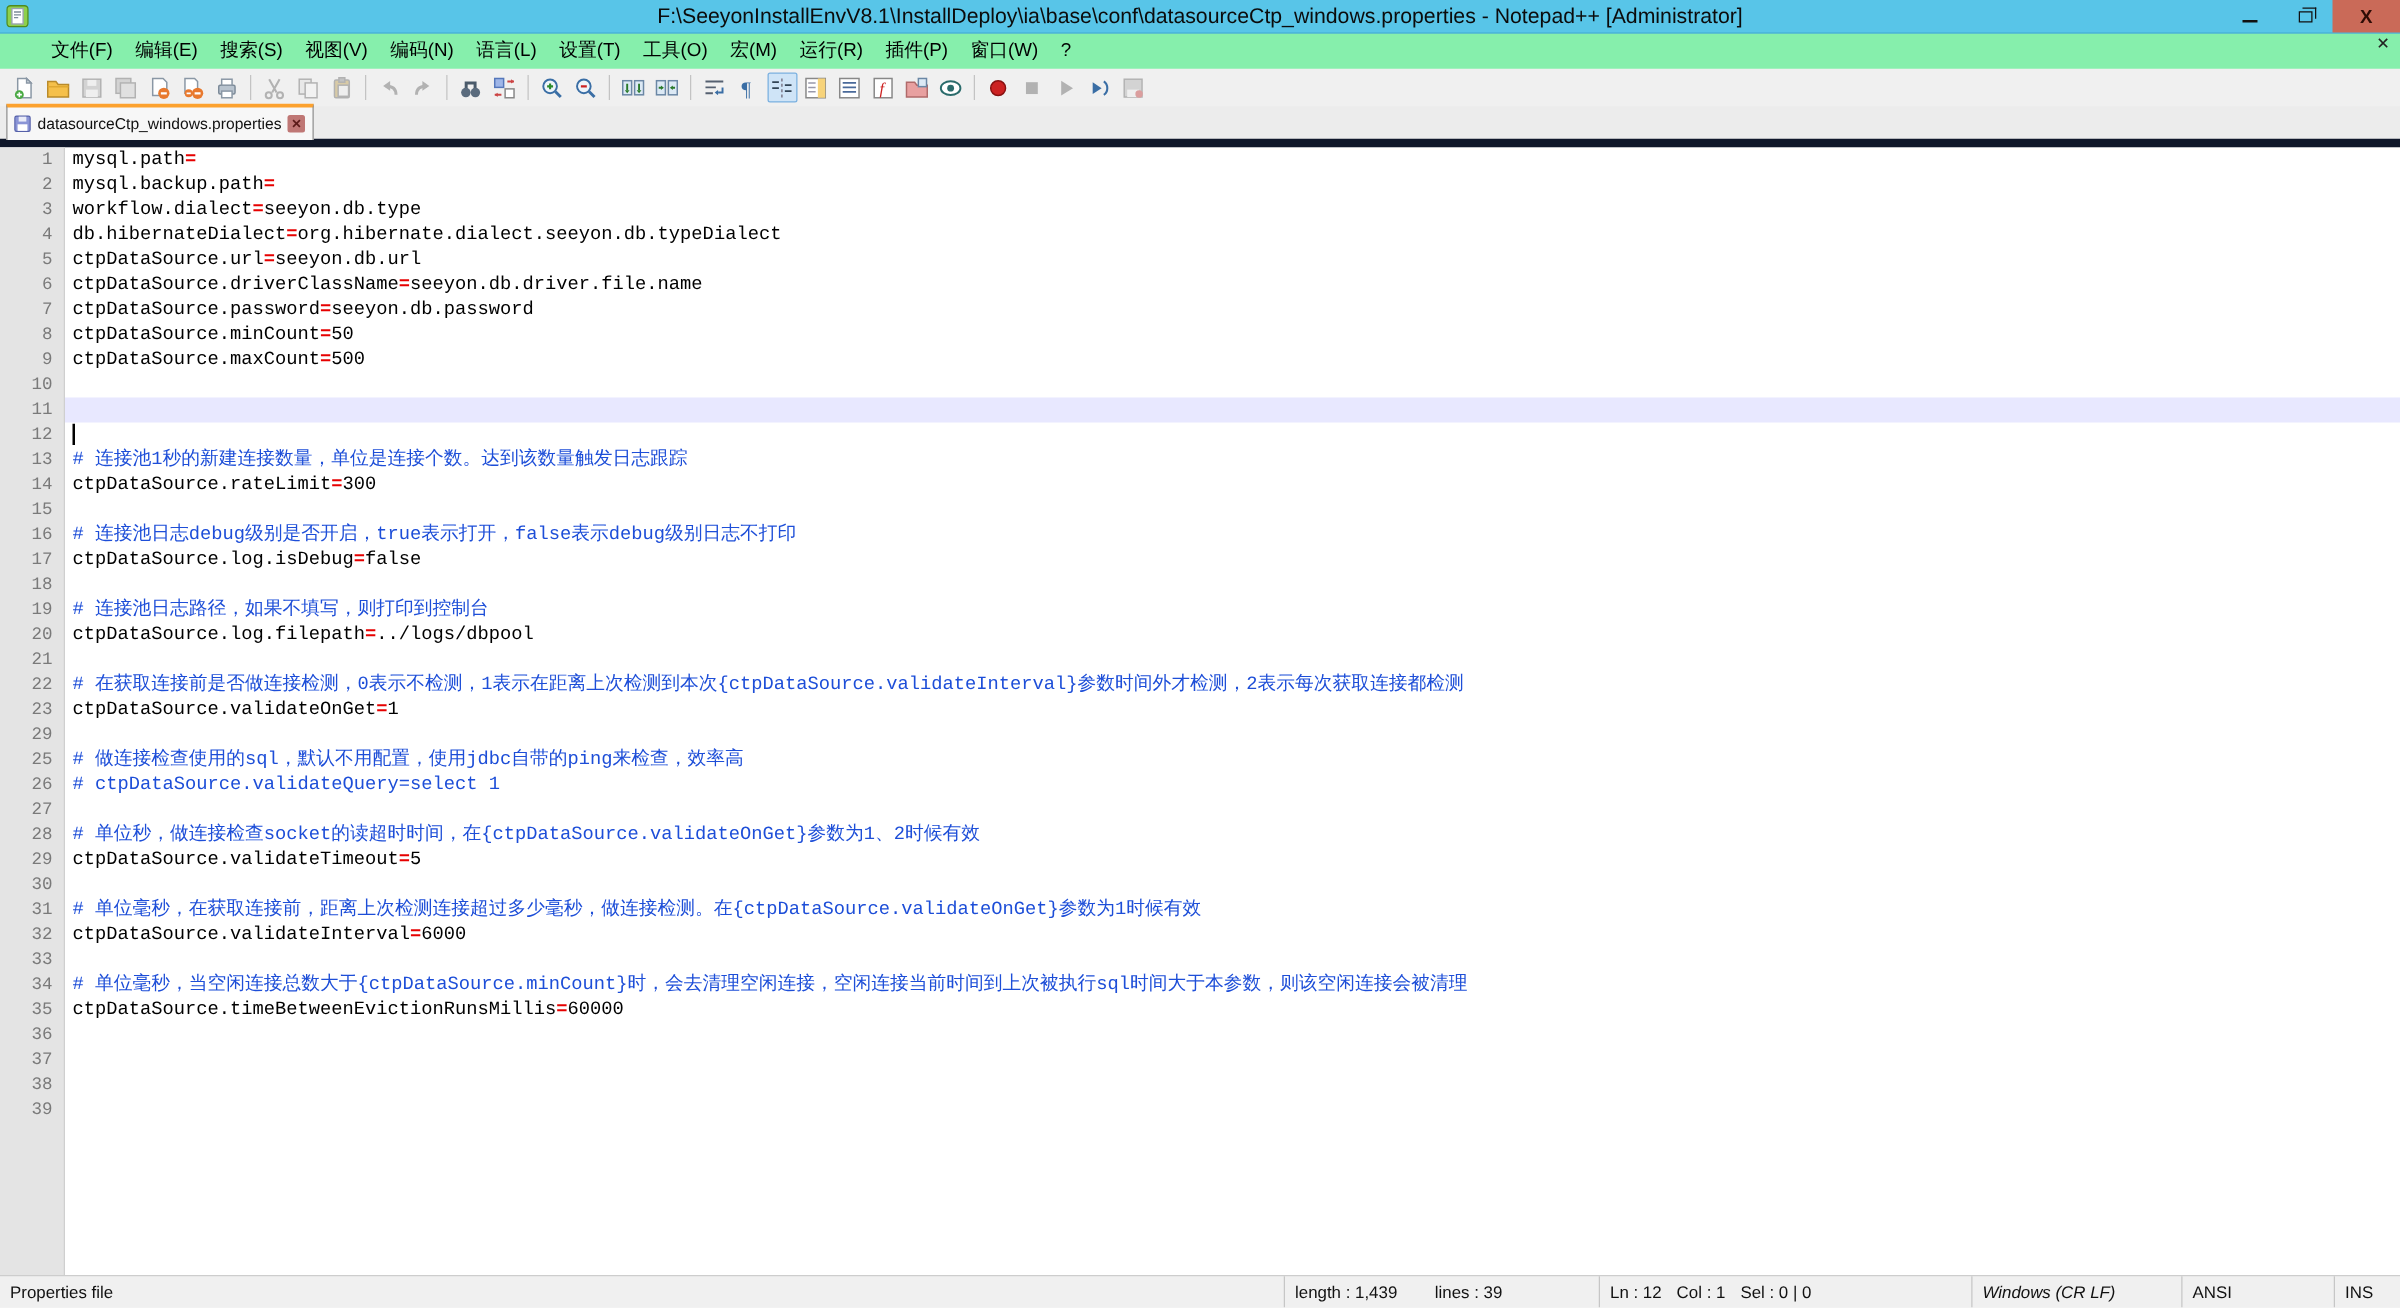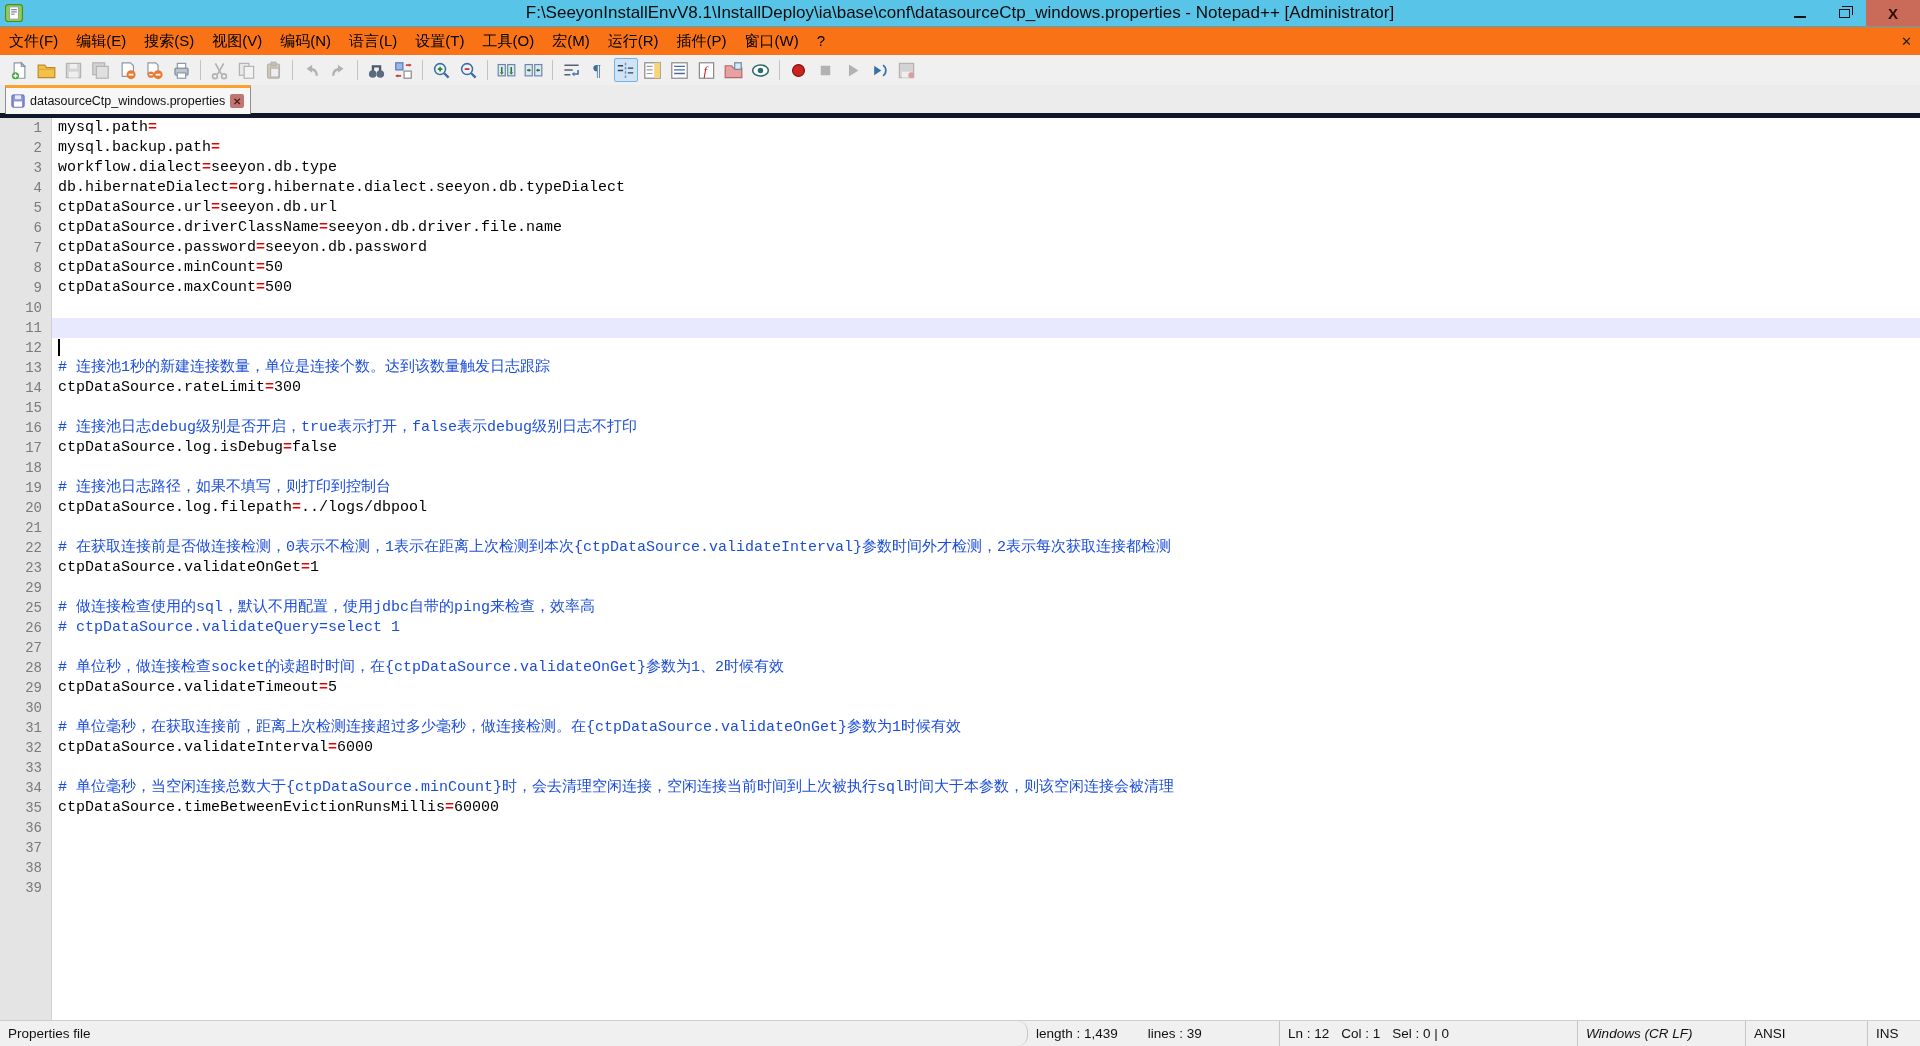--- a/index.html
+++ b/index.html
@@ -15,35 +15,35 @@
   .win-controls { margin-left:auto; display:flex; height:100%; z-index:2; }
   .win-btn { width:44px; height:100%; display:flex; align-items:center;
     justify-content:center; cursor:default; }
   .win-btn.min .glyph { width:12px; height:0; border-bottom:2px solid #111; margin-top:8px; }
   .win-btn.restore .glyph { width:11px; height:9px; border:1.5px solid #111; position:relative; background:transparent; }
   .win-btn.restore .glyph:before { content:""; position:absolute; left:2px; top:-4px; width:10px; height:8px;
     border:1.5px solid #111; border-bottom:none; border-left:none; }
   .win-btn.close { width:54px; background:#ca6a58; font-weight:bold; color:#2e0c06; font-size:15px; }
 
   
-  .menubar { height:28px; background:#f97316; display:flex; align-items:center;
-    font-size:15px; color:#000; position:relative; }
+  .menubar { height:28px; background:#86efac; display:flex; align-items:flex-start;
+    font-size:15px; color:#000; position:relative;padding-left:32px; }
   .menu-item { padding:0 9px; line-height:28px; cursor:default; }
   .menubar-x { position:absolute; right:8px; font-size:13px; color:#222; cursor:default; }
 
   
   .toolbar { height:30px; background:#f0f0f0; display:flex; align-items:center; padding-left:6px; }
   .tb-btn { width:24px; height:24px; display:flex; align-items:center; justify-content:center;
     margin:0 1.5px; border:1px solid transparent; border-radius:2px; }
   .tb-btn svg { width:19px; height:19px; }
   .tb-btn.active { background:#cfe4f7; border-color:#7ab0e0; }
   .tb-sep { width:1px; height:20px; background:#c3c3c3; margin:0 5px; }
 
   
-  .tabbar { height:33px; background:#ececec; border-bottom:5px solid #0f172a;
+  .tabbar { height:33px; background:#ececec; border-bottom:7px solid #0f172a;
     display:flex; align-items:flex-end; padding-left:5px; }
   .tab { height:29px; background:#f7f7f7; border:1px solid #8e8e8e; border-bottom:none;
     border-top:3px solid #fca12e; display:flex; align-items:center; gap:5px;
     padding:0 6px 0 5px; position:relative; top:1px; }
   .tab svg { width:14px; height:14px; }
   .tab-label { font-size:12.5px; color:#111; white-space:nowrap; }
   .tab-close { width:14px; height:14px; background:#bf7775; border-radius:2px; color:#5a1a18;
     font-size:10px; font-weight:bold; display:flex; align-items:center; justify-content:center; }
 
   
@@ -57,21 +57,21 @@
   .line.current { background:#e8e8ff; }
   .tok-eq { color:#e60000; font-weight:bold; }
   .tok-comment { color:#1d4ed8; }
   .caret { position:absolute; width:2px; height:17px; background:#000; }
 
   
   .statusbar { height:26px; background:#f0f0f0; border-top:1px solid #cdcdcd;
     display:flex; align-items:stretch; font-size:13.5px; color:#111; }
   .sb-panel { display:flex; align-items:center; padding:0 8px; border-right:1px solid #c6c6c6;
     white-space:nowrap; }
-  .sb-doc { flex:1;border-radius:10px; }
+  .sb-doc { flex:1; }
   .sb-len { width:252px; gap:30px; }
   .sb-pos { width:298px; gap:12px; }
   .sb-eol { width:168px;font-style:italic; }
   .sb-enc { width:122px; }
   .sb-ins { width:52px; border-right:none; }
 </style>
 </head>
 <body>
 
 <div class="titlebar">

